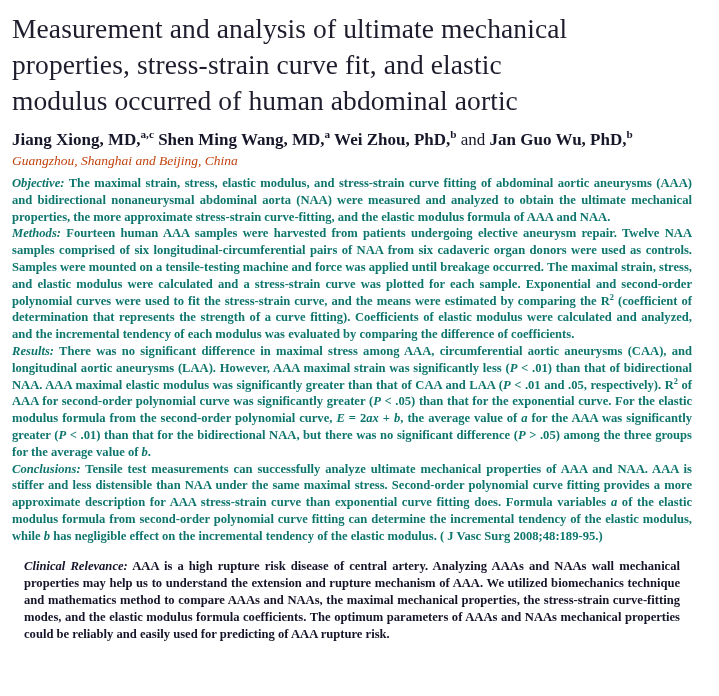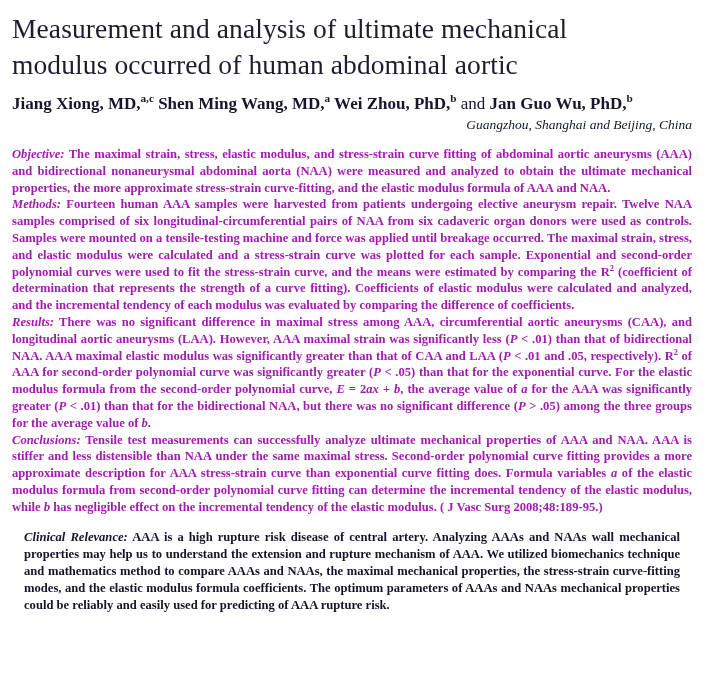--- a/index.html
+++ b/index.html
@@ -31,30 +31,29 @@
     margin-top: 12px;
     font-size: 17px;
     line-height: 18px;
     color: #17172a;
   }
   .affiliation {
     margin-top: 3px;
     font-size: 13.5px;
     line-height: 17px;
     font-style: italic;
-    color: #0f172a;
-    text-align: right;
+    color: #c2410c;
   }
   .abstract {
-    margin-top: 13px;
+    margin-top: 6px;
     font-size: 12.6px;
     line-height: 16.8px;
     font-weight: bold;
     text-align: justify;
-    color: #a21caf;
+    color: #0f766e;
   }
   .abstract p { margin: 0; }
   .clinical {
     margin-top: 13px;
     font-size: 12.6px;
     line-height: 17px;
     font-weight: bold;
     text-align: justify;
     color: #15152a;
   }
@@ -65,20 +64,21 @@
     vertical-align: super;
   }
 </style>
 </head>
 <body>
 
 <div class="page">
 
   <h1 class="title">
     <span class="title-line">Measurement and analysis of ultimate mechanical</span>
+    <span class="title-line">properties, stress-strain curve fit, and elastic</span>
     <span class="title-line">modulus occurred of human abdominal aortic</span>
   </h1>
 
   <div class="authors"><span style="font-weight: bold;">Jiang Xiong, MD,</span><sup style="font-weight: bold;">a,c</sup><span style="font-weight: bold;"> </span><span style="font-weight: bold;">Shen Ming Wang, MD,</span><sup style="font-weight: bold;">a</sup><span style="font-weight: bold;"> </span><span style="font-weight: bold;">Wei Zhou, PhD,</span><sup style="font-weight: bold;">b</sup><span> and </span><span style="font-weight: bold;">Jan Guo Wu, PhD,</span><sup style="font-weight: bold;">b</sup></div>
 
   <div class="affiliation">Guangzhou, Shanghai and Beijing, China</div>
 
   <section class="abstract">
     <p><span style="font-style: italic;">Objective:</span><span> The maximal strain, stress, elastic modulus, and stress-strain curve fitting of abdominal aortic aneurysms (AAA) and bidirectional nonaneurysmal abdominal aorta (NAA) were measured and analyzed to obtain the ultimate mechanical properties, the more approximate stress-strain curve-fitting, and the elastic modulus formula of AAA and NAA.</span></p>
     <p><span style="font-style: italic;">Methods:</span><span> Fourteen human AAA samples were harvested from patients undergoing elective aneurysm repair. Twelve NAA samples comprised of six longitudinal-circumferential pairs of NAA from six cadaveric organ donors were used as controls. Samples were mounted on a tensile-testing machine and force was applied until breakage occurred. The maximal strain, stress, and elastic modulus were calculated and a stress-strain curve was plotted for each sample. Exponential and second-order polynomial curves were used to fit the stress-strain curve, and the means were estimated by comparing the R</span><sup>2</sup><span> (coefficient of determination that represents the strength of a curve fitting). Coefficients of elastic modulus were calculated and analyzed, and the incremental tendency of each modulus was evaluated by comparing the difference of coefficients.</span></p>

